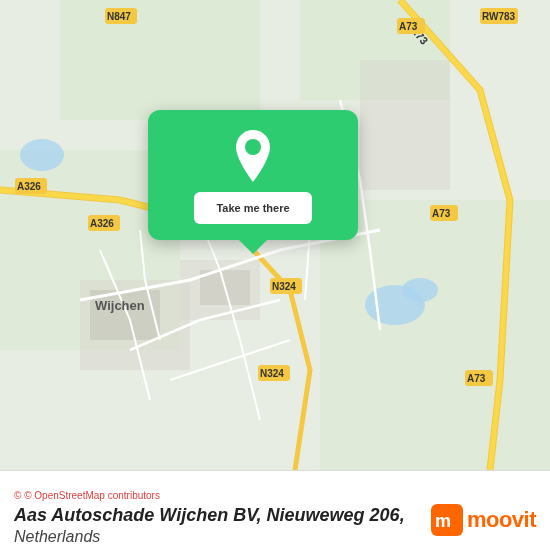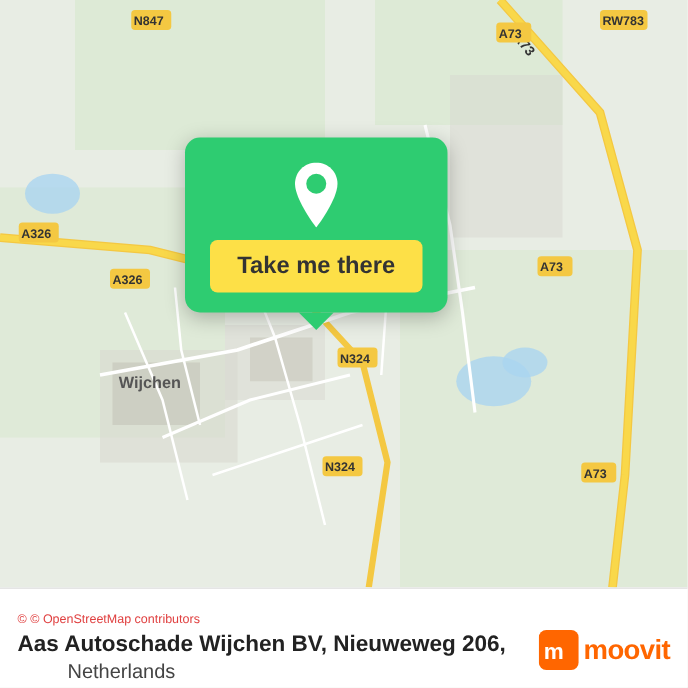--- a/index.html
+++ b/index.html
@@ -55,25 +55,25 @@
       border-top: 14px solid #2ecc71;
     }
 
     #pin-icon {
       width: 44px;
       height: 52px;
       margin-bottom: 10px;
     }
 
     #take-me-there-btn {
-      background: #fde047;
+      background: #ffffff;
       border: none;
       border-radius: 6px;
       padding: 10px 22px;
-      font-size: 19px;
+      font-size: 11px;
       font-weight: 600;
       color: #333;
       cursor: pointer;
       white-space: nowrap;
     }
 
     #bottom-bar {
       width: 550px;
       height: 80px;
       background: white;
@@ -93,20 +93,21 @@
     }
 
     #attribution span {
       color: #e04040;
     }
 
     #location-name {
       font-size: 18px;
       font-weight: 600;
       color: #222;
+      font-style: italic;
     }
 
     #moovit-logo {
       position: absolute;
       right: 14px;
       bottom: 14px;
       display: flex;
       align-items: center;
       font-size: 22px;
       font-weight: 800;
@@ -197,21 +198,21 @@
   </div>
 </div>
 
 <div id="bottom-bar">
   <div id="attribution">
     <span>©</span>
     <span>© OpenStreetMap contributors</span>
   </div>
   <div id="location-name">
     <span>Aas Autoschade Wijchen BV, Nieuweweg 206,</span><br>
-    <span style="font-size:16px; font-weight:400; color:#444;margin-left:40px;">Netherlands</span>
+    <span style="font-size:16px; font-weight:400; color:#444;">Netherlands</span>
   </div>
 
   <div id="moovit-logo">
     <svg width="32" height="32" viewBox="0 0 32 32" style="margin-right:4px;">
       <rect width="32" height="32" rx="6" fill="#ff6600"></rect>
       <text x="4" y="23" font-size="18" font-weight="900" fill="white" font-family="Arial">m</text>
     </svg>
     <span style="color:#ff6600; font-size:22px; font-weight:700;">moovit</span>
   </div>
 </div>

